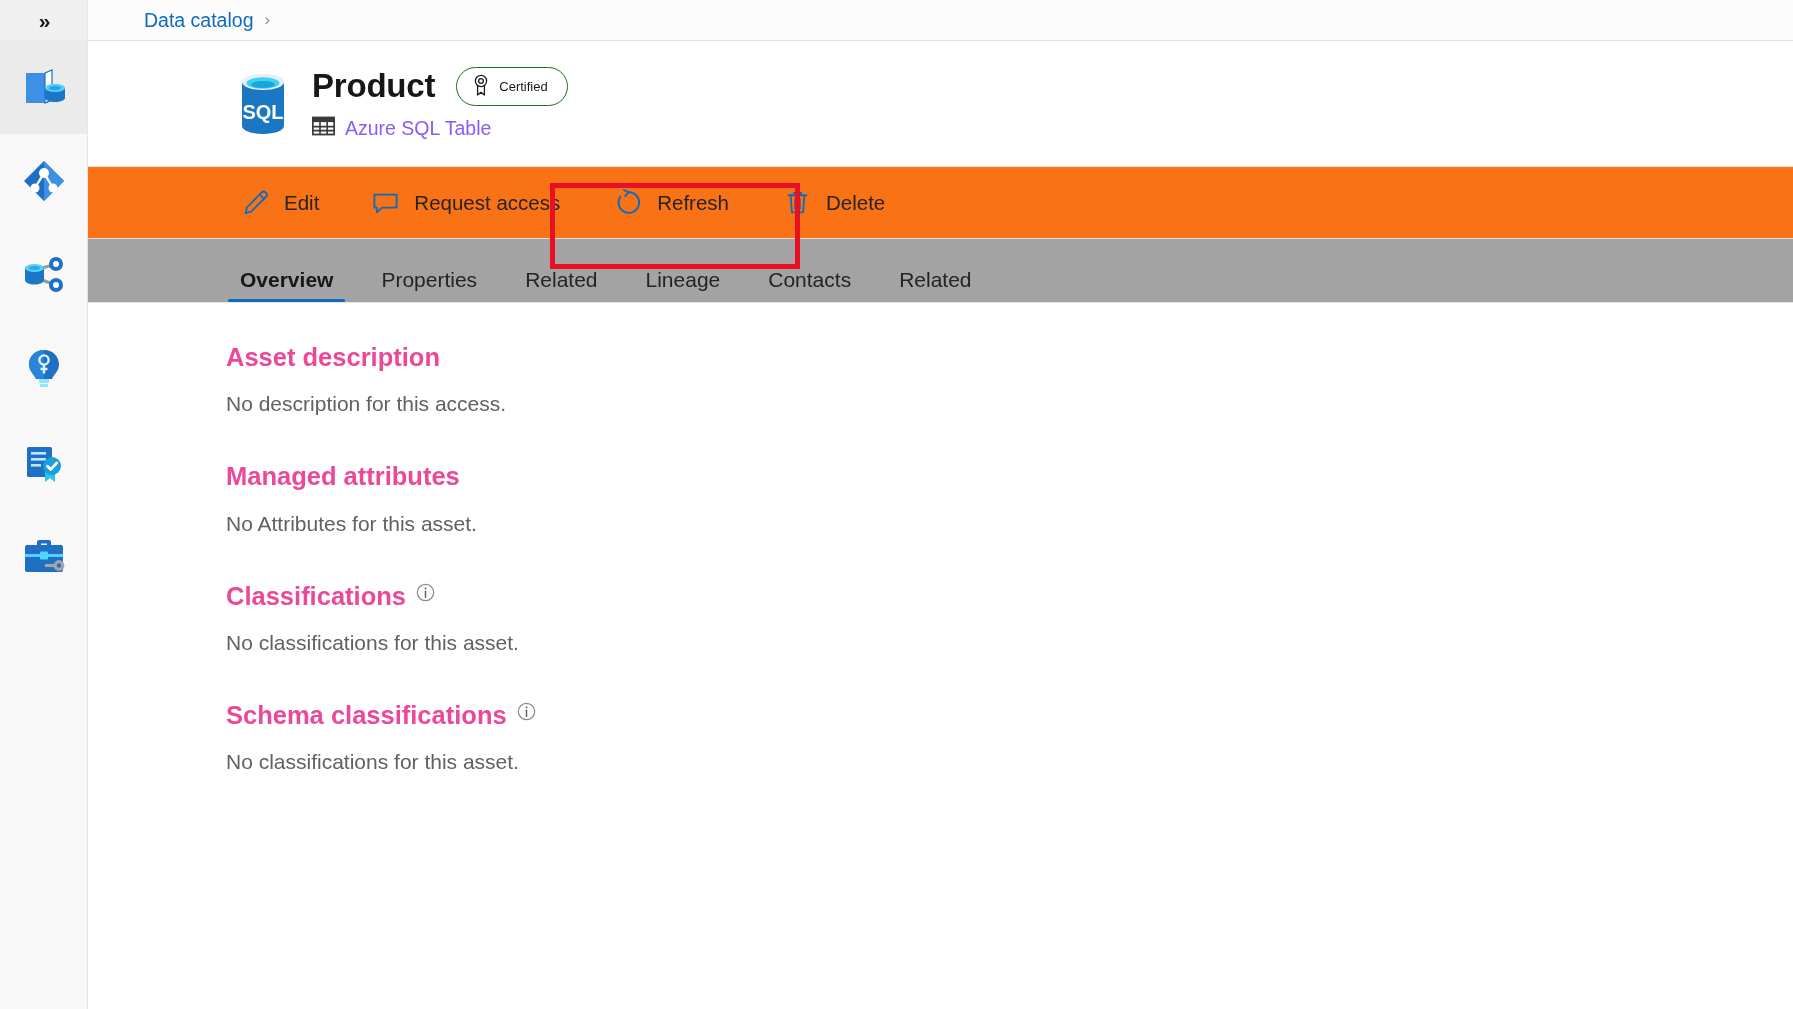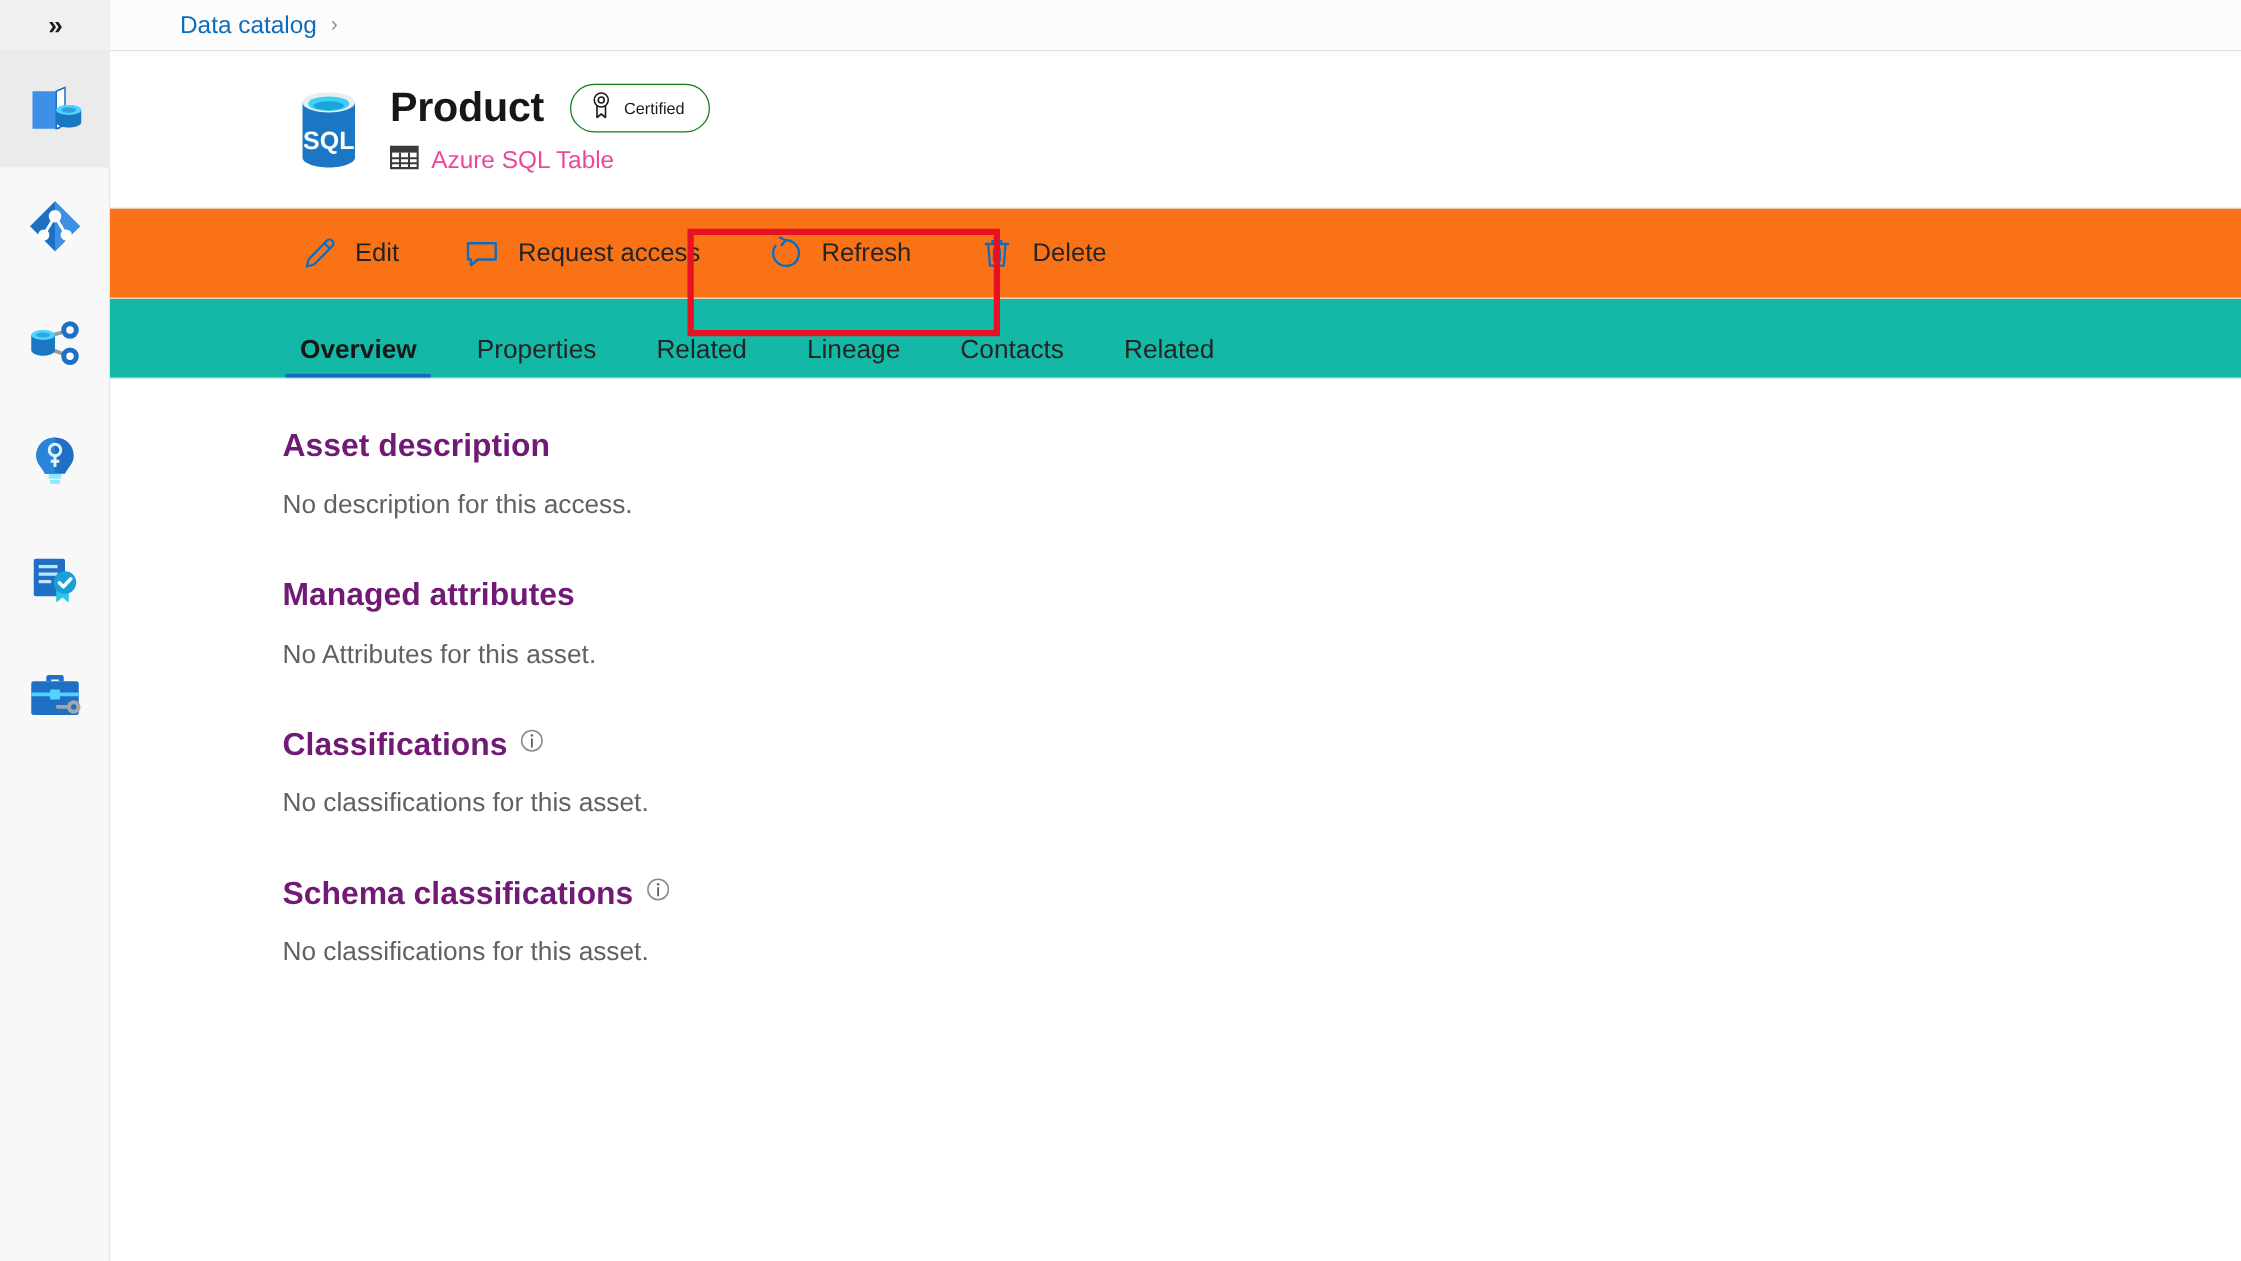--- a/index.html
+++ b/index.html
@@ -123,21 +123,21 @@
     cursor: pointer;
   }
   .cert-pill svg { margin-right: 9px; }
   .cert-label { font-size: 13px; color: #1b1b1b; }
   .subtype-row {
     display: flex;
     align-items: center;
     margin-top: 10px;
   }
   .subtype-icon { margin-right: 10px; display: block; }
-  .subtype-label { font-size: 19.5px; color: #ec4899; }
+  .subtype-label { font-size: 19.5px; color: #8b5cf6; }
 
   
   .toolbar {
     flex: 0 0 72px;
     display: flex;
     align-items: center;
     padding-left: 140px;
     border-bottom: 1px solid #e1e1e1;
     background: #f97316;
     position: relative;
@@ -155,21 +155,21 @@
   }
   .tb-btn .ic { margin-right: 14px; display: flex; align-items: center; }
   .tb-btn .lb { font-size: 20.5px; color: #242424; white-space: nowrap; }
 
   
   .tabs {
     flex: 0 0 64px;
     display: flex;
     align-items: flex-end;
     padding-left: 138px;
-    background: #14b8a6;
+    background: #a3a3a3;
     border-bottom: 1px solid #e6e6e6;
   }
   .tab {
     position: relative;
     padding: 0 14px 12px 14px;
     margin-right: 20px;
     font-size: 21px;
     color: #242424;
     cursor: pointer;
     line-height: 1;
@@ -192,21 +192,21 @@
     overflow: hidden;
     background: #fff;
   }
   .section { margin-bottom: 46px; }
   .section:last-child { margin-bottom: 0; }
   .sec-head {
     display: flex;
     align-items: flex-start;
     font-size: 25.5px;
     font-weight: bold;
-    color: #701a75;
+    color: #ec4899;
     margin: 0 0 20px 0;
     line-height: 1.15;
   }
   .info-ic { margin-left: 10px; margin-top: 1px; display: inline-flex; cursor: pointer; }
   .sec-body {
     font-size: 21px;
     color: #616161;
     margin: 0;
   }
 

